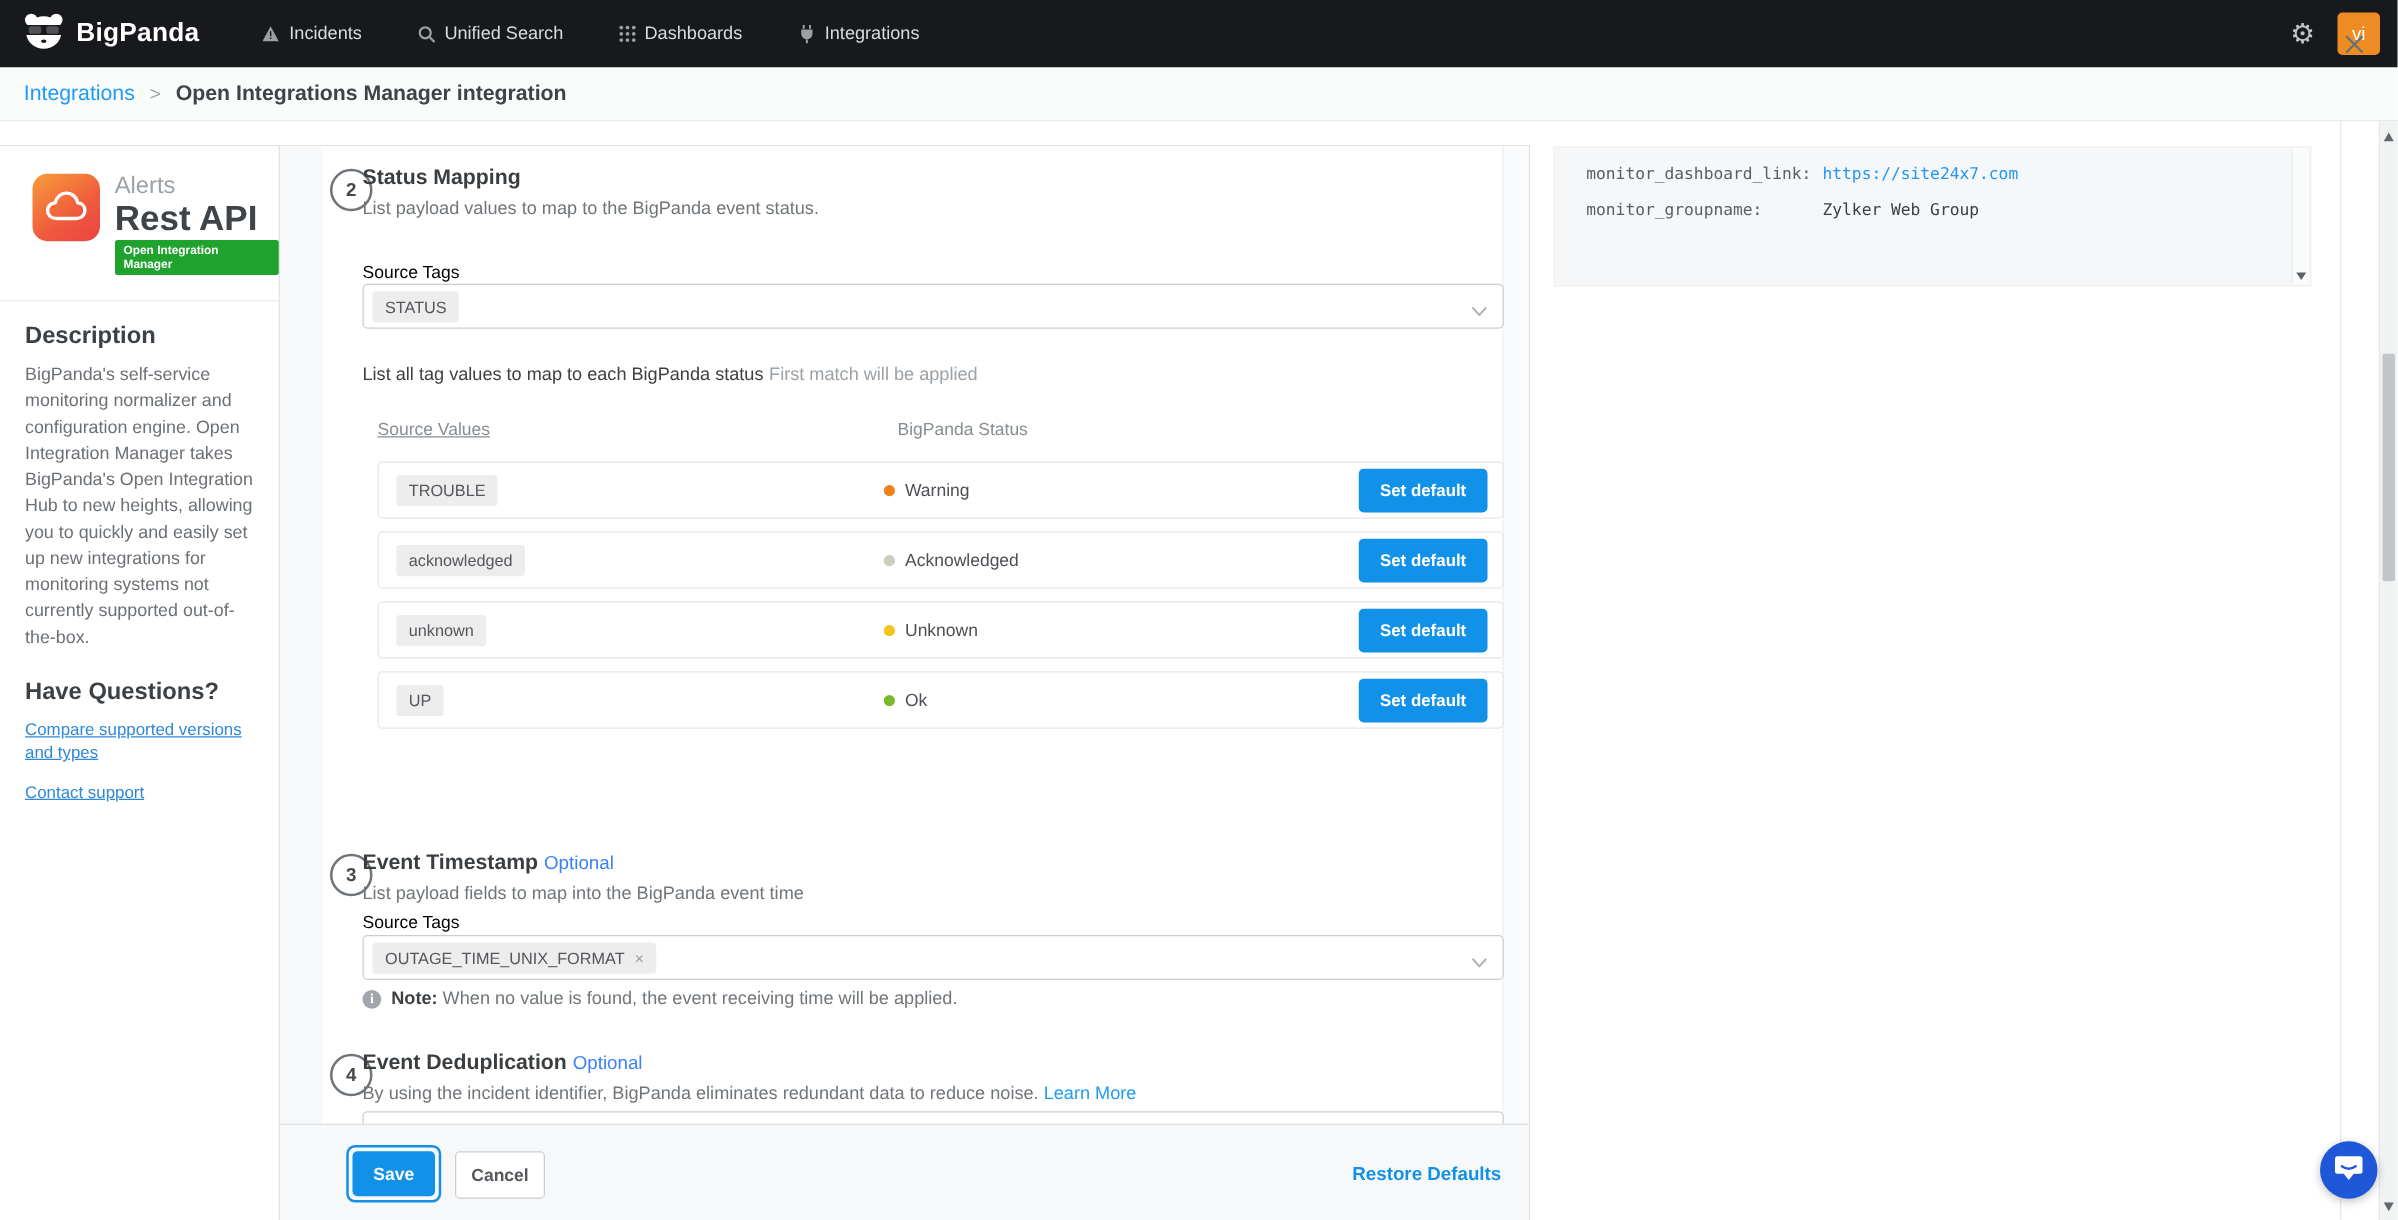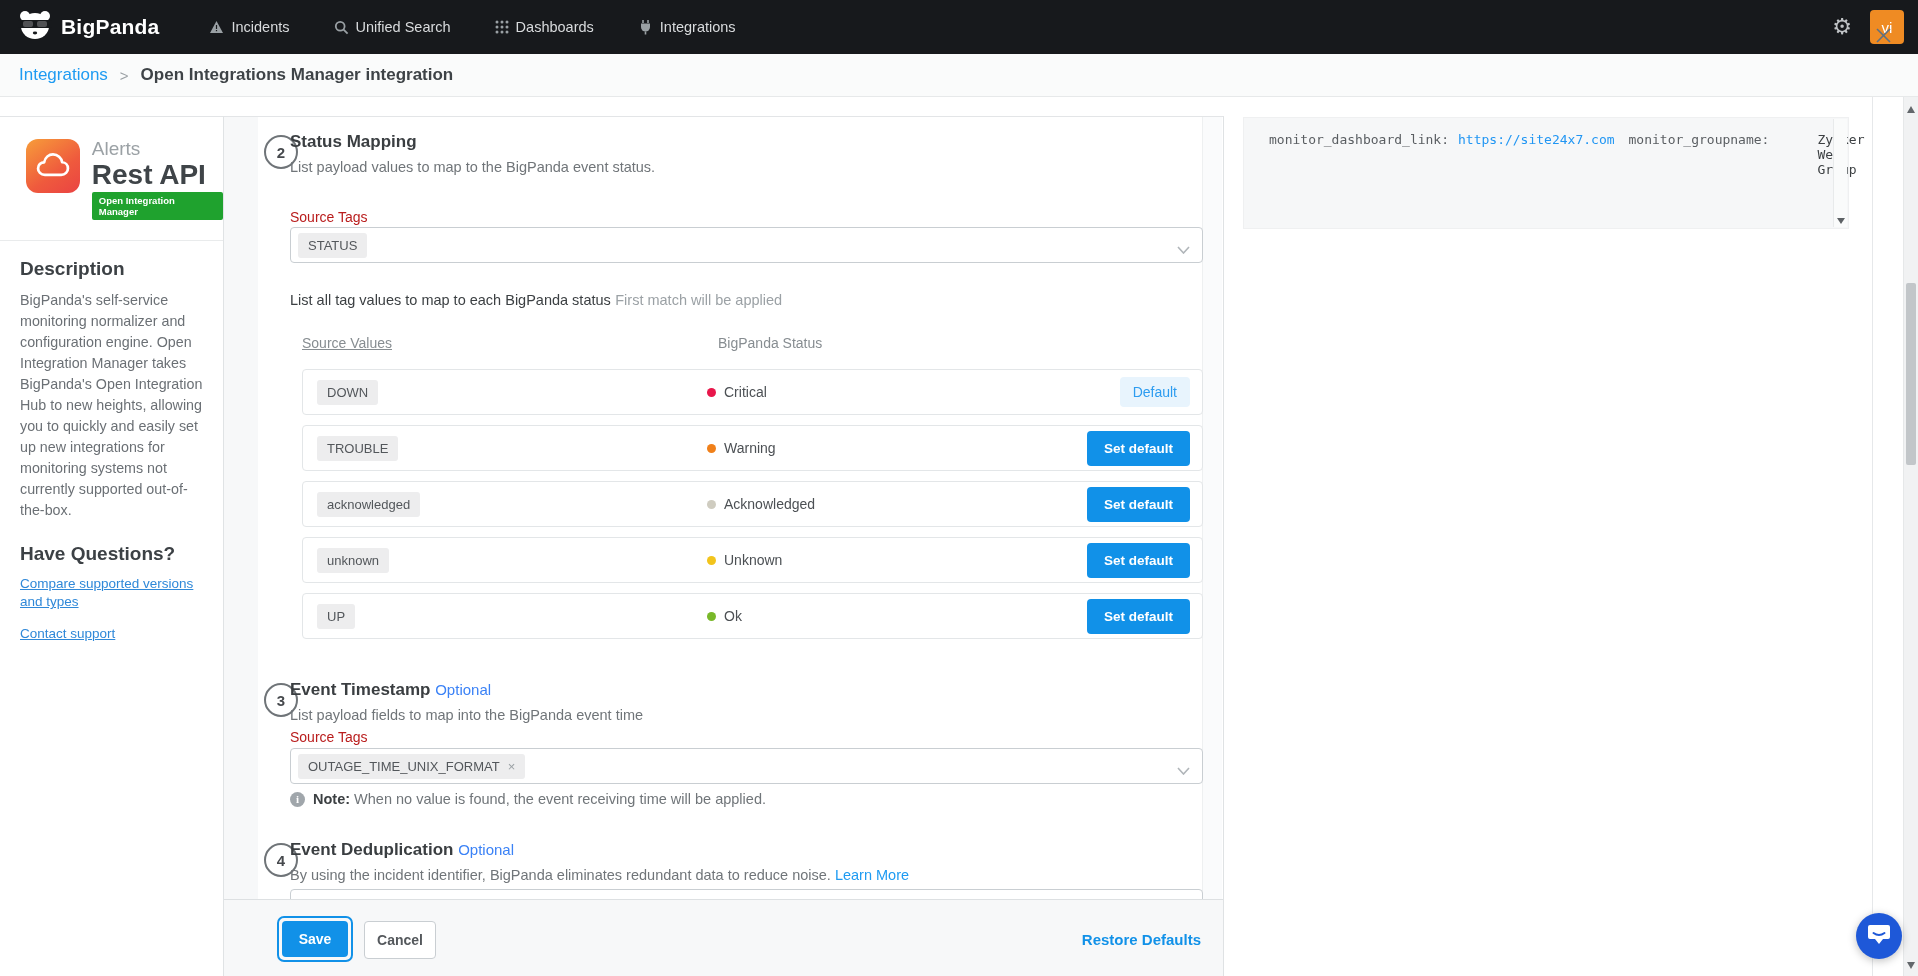--- a/index.html
+++ b/index.html
@@ -50,21 +50,21 @@
   .left-gutter { position:absolute; left:0; top:0; width:34px; height:860px; background:#f7f8f9; }
   .right-gutter { position:absolute; right:1px; top:0; width:20px; height:860px;
     background:#fafbfc; border-left:1px solid #eef0f1; }
   .step-circle { position:absolute; left:40px; width:34px; height:34px; border:2px solid #6f7478;
     border-radius:50%; display:flex; align-items:center; justify-content:center;
     font-size:15px; font-weight:700; color:#46494d; background:#fff; }
   .sec-title { position:absolute; left:66px; font-size:17px; font-weight:700; color:#3a3e41; }
   .sec-title .optional { font-weight:400; color:#3b82f6; font-size:15px; }
   .sec-sub { position:absolute; left:66px; font-size:14.5px; color:#707579; }
   .sec-sub a, .learn-more { color:#1e9bf2; cursor:pointer; }
-  .field-label { position:absolute; left:66px; font-size:14px; color:#b91c1c; }
+  .field-label { position:absolute; left:66px; font-size:14px; color:#000000; }
   .dropdown { position:absolute; left:66px; width:913px; height:36px; background:#fff;
     border:1px solid #c9ced2; border-radius:4px; display:flex; align-items:center;
     padding:0 34px 0 7px; cursor:pointer; }
   .chev { position:absolute; right:12px; top:12px; }
   .chip { background:#ededee; border-radius:3px; color:#53575b; font-size:13px;
     padding:5px 10px; display:inline-flex; align-items:center; gap:8px; }
   .chip .x { color:#9aa0a4; font-size:13px; cursor:pointer; }
   .hint-strong { color:#3c4043; font-size:14.5px;margin-top:36px; }
   .hint-weak { color:#9ba1a5; font-size:14.5px; }
   .cols { position:absolute; left:66px; width:913px; font-size:14px; color:#878d91; }
@@ -98,21 +98,21 @@
     border:none; border-radius:4px; width:66px; height:36px; cursor:pointer; }
   .cancel-btn { position:absolute; left:140px; top:21px; background:#fff; color:#54585c;
     font-size:14px; font-weight:700; border:1px solid #c9ced2; border-radius:4px;
     width:72px; height:38px; cursor:pointer; }
   .restore-link { position:absolute; right:22px; top:31px; color:#1191e8; font-size:15px;
     font-weight:700; cursor:pointer; }
 
   
   .payload { position:absolute; left:1243px; top:117px; width:606px; height:112px;
     background:#f6f7f8; border:1px solid #eff0f1; }
-  .payload-rows { padding:14px 0 0 25px; display:flex; flex-direction:row; gap:14px;
+  .payload-rows { padding:14px 0 0 25px; display:flex; flex-direction:column; gap:14px;
     font-family:"DejaVu Sans Mono", monospace; font-size:13px; }
   .prow { display:flex; }
   .pkey { color:#5a5e62; width:189px; flex:0 0 189px; }
   .pval { color:#3c4043; }
   .pval.link { color:#2196f3; cursor:pointer; }
   .mini-sb { position:absolute; right:1px; top:1px; bottom:1px; width:14px; background:#fafbfb;
     border-left:1px solid #e8eaeb; }
   .mini-down { position:absolute; bottom:3px; left:3px; width:0; height:0;
     border-left:4px solid transparent; border-right:4px solid transparent;
     border-top:6px solid #5d6165; cursor:pointer; }
@@ -263,28 +263,20 @@
   <div style="position:absolute; left:66px; top:174px;">
     <span class="hint-strong">List all tag values to map to each BigPanda status</span>
     <span class="hint-weak">First match will be applied</span>
   </div>
   <div class="cols" style="top:218px;text-decoration:underline;">
     <span style="margin-left:12px;">Source Values</span>
     <span class="col-status">BigPanda Status</span>
   </div>
   <div class="rows-wrap" id="status-rows">
       <div class="srow">
-        <span class="chip">DOWN</span>
-        <span class="statuscell">
-          <span class="dot" style="background: rgb(232, 23, 75);"></span>
-          <span>Critical</span>
-        </span>
-        <span class="row-action default-pill">Default</span>
-      </div>
-      <div class="srow">
         <span class="chip">TROUBLE</span>
         <span class="statuscell">
           <span class="dot" style="background: rgb(240, 128, 26);"></span>
           <span>Warning</span>
         </span>
         <button class="row-action setdef-btn">Set default</button>
       </div>
       <div class="srow">
         <span class="chip">acknowledged</span>
         <span class="statuscell">

